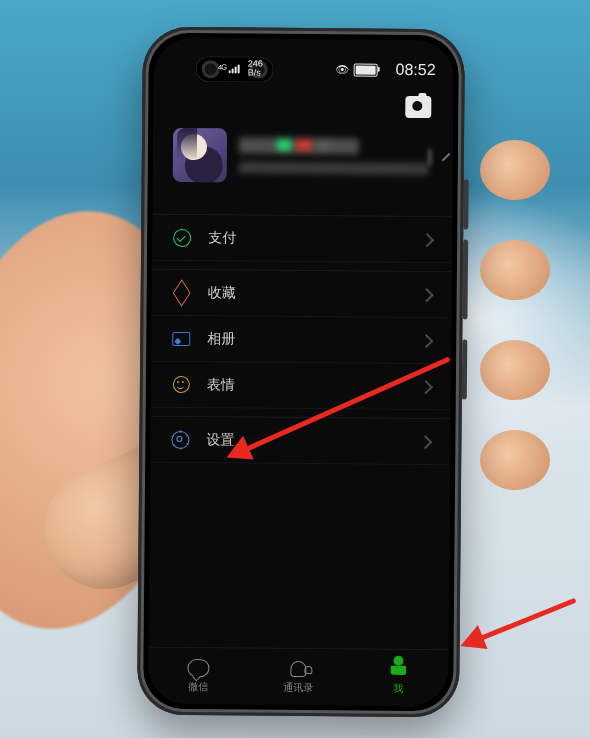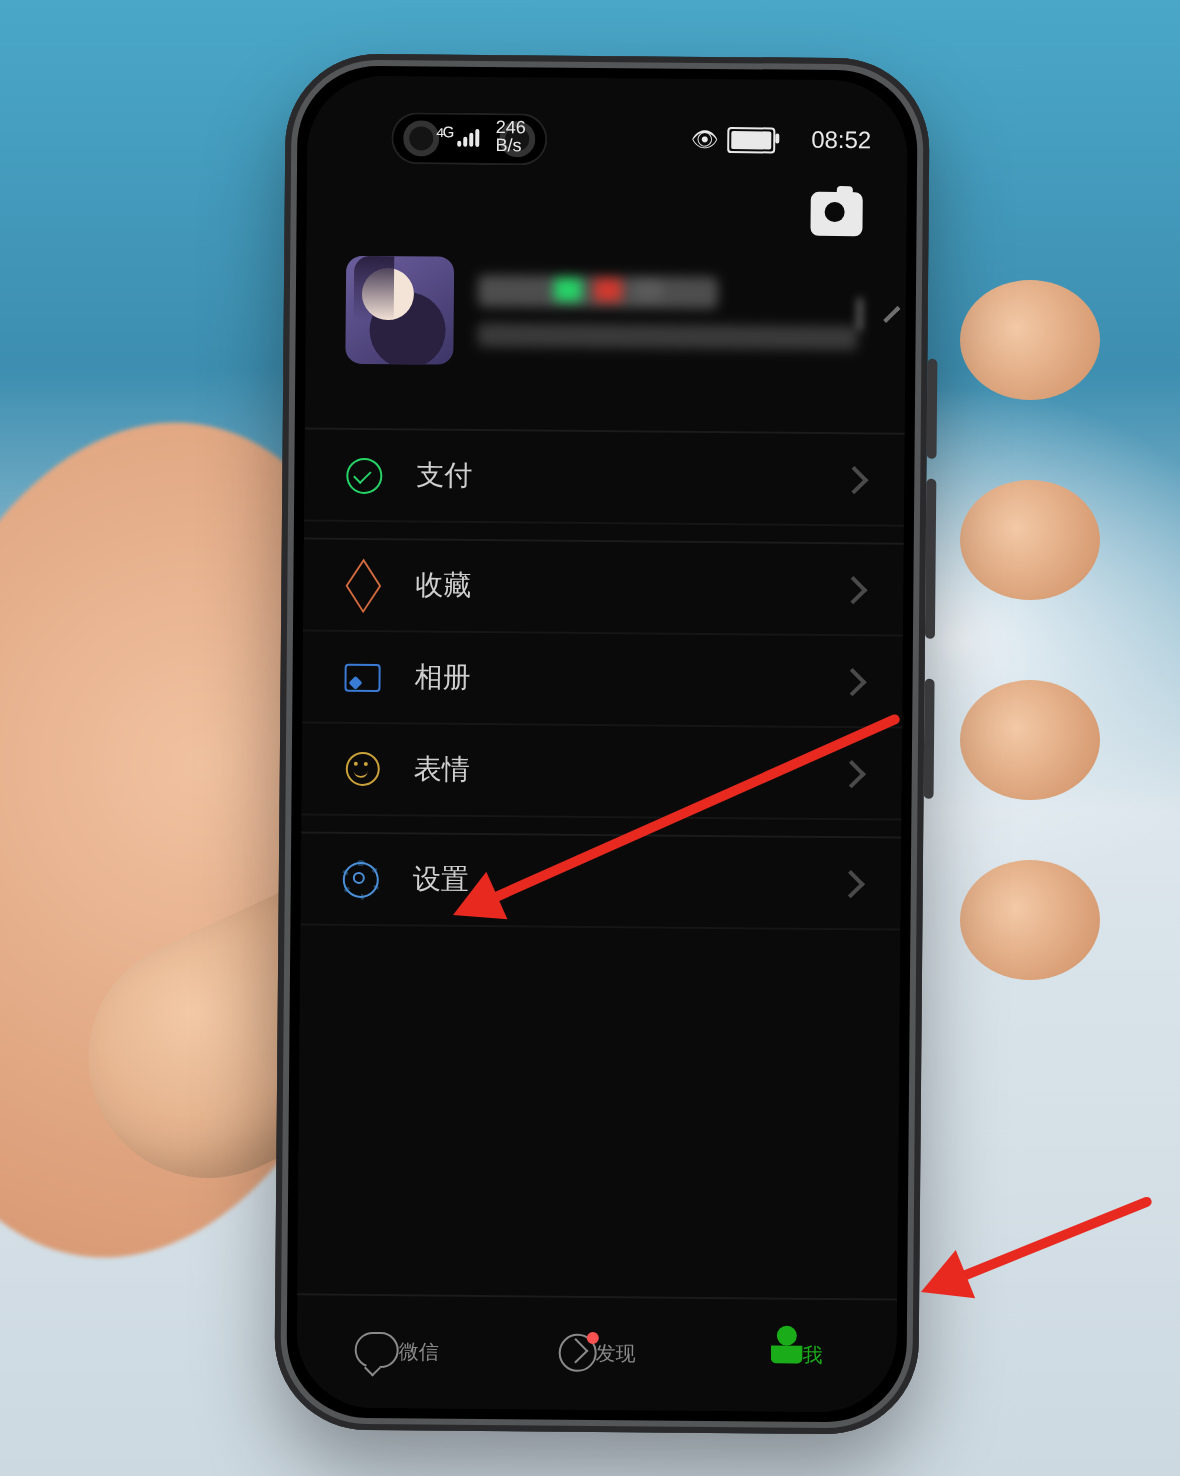--- a/index.html
+++ b/index.html
@@ -37,21 +37,21 @@
   .status{position:absolute;top:16px;left:0;right:0;height:28px;display:flex;align-items:center;color:#e9e9e9;font-size:11px;}
   .status .sp{flex:1;}
   .sig{margin-left:64px;letter-spacing:-1px;}
   .net{margin-left:6px;font-size:9px;line-height:9px;text-align:left;}
   .bars{display:inline-flex;align-items:flex-end;height:10px;margin-left:2px;margin-right:2px;}
   .bars i{display:block;width:2px;margin-left:1px;background:#e9e9e9;border-radius:1px;}
   .bars i:nth-child(1){height:3px}.bars i:nth-child(2){height:5px}.bars i:nth-child(3){height:7px}.bars i:nth-child(4){height:9px}
   .batt{position:relative;width:22px;height:11px;border:1px solid #e9e9e9;border-radius:2px;margin:0 4px;}
   .batt::after{content:"";position:absolute;right:-3px;top:2px;width:2px;height:5px;background:#e9e9e9;border-radius:1px;}
   .batt i{position:absolute;left:1px;top:1px;bottom:1px;width:90%;background:#e9e9e9;border-radius:1px;}
-  .clock{margin-right:18px;margin-left:2px;font-weight:500;font-size:12px;}
+  .clock{margin-right:18px;margin-left:2px;font-weight:500;font-size:16px;}
   .eye{margin-left:4px;}
   
   .hdr{position:absolute;top:56px;right:22px;color:#e9e9e9;}
   .cam{width:22px;height:18px;border:2px solid #e9e9e9;border-radius:4px;position:relative;background:#e9e9e9;}
   .cam::before{content:"";position:absolute;top:-5px;right:3px;width:8px;height:5px;background:#e9e9e9;border-radius:2px 2px 0 0;}
   .cam::after{content:"";position:absolute;top:3px;left:5px;width:10px;height:10px;border-radius:50%;background:#0a0a0a;}
   
   .profile{position:absolute;top:84px;left:20px;right:20px;height:66px;display:flex;align-items:center;}
   .avatar{width:54px;height:54px;border-radius:8px;overflow:hidden;background:linear-gradient(145deg,#6b5e9e 0%,#3d3566 100%);position:relative;flex:none;}
   .avatar::before{content:"";position:absolute;left:8px;top:6px;width:26px;height:26px;border-radius:50%;background:#f4e3d7;box-shadow:10px 18px 0 6px #2a2040;}
@@ -76,21 +76,21 @@
   .i-album{width:16px;height:12px;border:1.5px solid #3a7bd5;border-radius:2px;position:relative;}
   .i-album::after{content:"";position:absolute;left:2px;bottom:1px;width:5px;height:5px;background:#3a7bd5;transform:rotate(45deg);border-radius:1px;}
   .i-emoji{width:15px;height:15px;border:1.5px solid #cba13a;border-radius:50%;position:relative;}
   .i-emoji::before{content:"";position:absolute;left:3px;top:4px;width:2px;height:2px;background:#cba13a;border-radius:50%;box-shadow:5px 0 #cba13a;}
   .i-emoji::after{content:"";position:absolute;left:3px;bottom:3px;width:7px;height:3px;border-bottom:1.5px solid #cba13a;border-radius:0 0 6px 6px;}
   .i-set{width:16px;height:16px;border:1.5px solid #4a90d9;border-radius:50%;position:relative;}
   .i-set::after{content:"";position:absolute;left:4px;top:4px;width:4px;height:4px;border:1.5px solid #4a90d9;border-radius:50%;}
   .i-set::before{content:"";position:absolute;inset:-2px;border-radius:50%;background:conic-gradient(#4a90d9 0 10deg,transparent 10deg 50deg,#4a90d9 50deg 60deg,transparent 60deg 110deg,#4a90d9 110deg 120deg,transparent 120deg 170deg,#4a90d9 170deg 180deg,transparent 180deg 230deg,#4a90d9 230deg 240deg,transparent 240deg 290deg,#4a90d9 290deg 300deg,transparent 300deg 350deg,#4a90d9 350deg 360deg);-webkit-mask:radial-gradient(circle,transparent 7px,#000 7px);mask:radial-gradient(circle,transparent 7px,#000 7px);opacity:.35;}
   
   .tabbar{position:absolute;left:0;right:0;bottom:0;height:56px;display:flex;border-top:1px solid #1b1b1b;background:#0a0a0a;}
-  .tab{flex:1;display:flex;align-items:center;justify-content:center;color:#8a8a8a;font-size:10px;}
+  .tab{flex:1;display:flex;flex-direction:column;align-items:center;justify-content:center;color:#8a8a8a;font-size:10px;}
   .tab.active{color:#1aad19;}
   .tab .ticon{height:20px;margin-bottom:2px;display:flex;align-items:center;justify-content:center;position:relative;}
   .t-chat{width:20px;height:16px;border:1.6px solid currentColor;border-radius:9px;position:relative;}
   .t-chat::after{content:"";position:absolute;left:5px;bottom:-4px;width:5px;height:5px;border-right:1.6px solid currentColor;border-bottom:1.6px solid currentColor;transform:rotate(45deg);background:#0a0a0a;}
   .t-cont{width:14px;height:14px;border:1.6px solid currentColor;border-radius:50% 50% 4px 4px;position:relative;}
   .t-cont::after{content:"";position:absolute;right:-7px;top:4px;width:6px;height:6px;border:1.6px solid currentColor;border-radius:50% 50% 2px 2px;}
   .t-disc{width:17px;height:17px;border:1.6px solid currentColor;border-radius:50%;position:relative;}
   .t-disc::after{content:"";position:absolute;left:3px;top:3px;width:8px;height:8px;border-top:1.6px solid currentColor;border-right:1.6px solid currentColor;transform:rotate(45deg);}
   .t-disc .dot{position:absolute;right:-2px;top:-2px;width:6px;height:6px;background:#fa5151;border-radius:50%;}
   .t-me{width:14px;height:8px;border:1.6px solid currentColor;border-top:none;border-radius:0 0 3px 3px;position:relative;background:currentColor;}
@@ -203,25 +203,23 @@
 
     <div class="tabbar">
       <div class="tab">
         <span class="ticon">
             <span class="t-chat"></span>
           </span>
         <span>微信</span>
       </div>
       <div class="tab">
         <span class="ticon">
-            <span class="t-disc">
-              <span class="dot"></span>
-            </span>
+            <span class="t-cont"></span>
           </span>
-        <span>发现</span>
+        <span>通讯录</span>
       </div>
       <div class="tab active">
         <span class="ticon">
             <span class="t-me"></span>
           </span>
         <span>我</span>
       </div>
     </div>
 
   </div>

